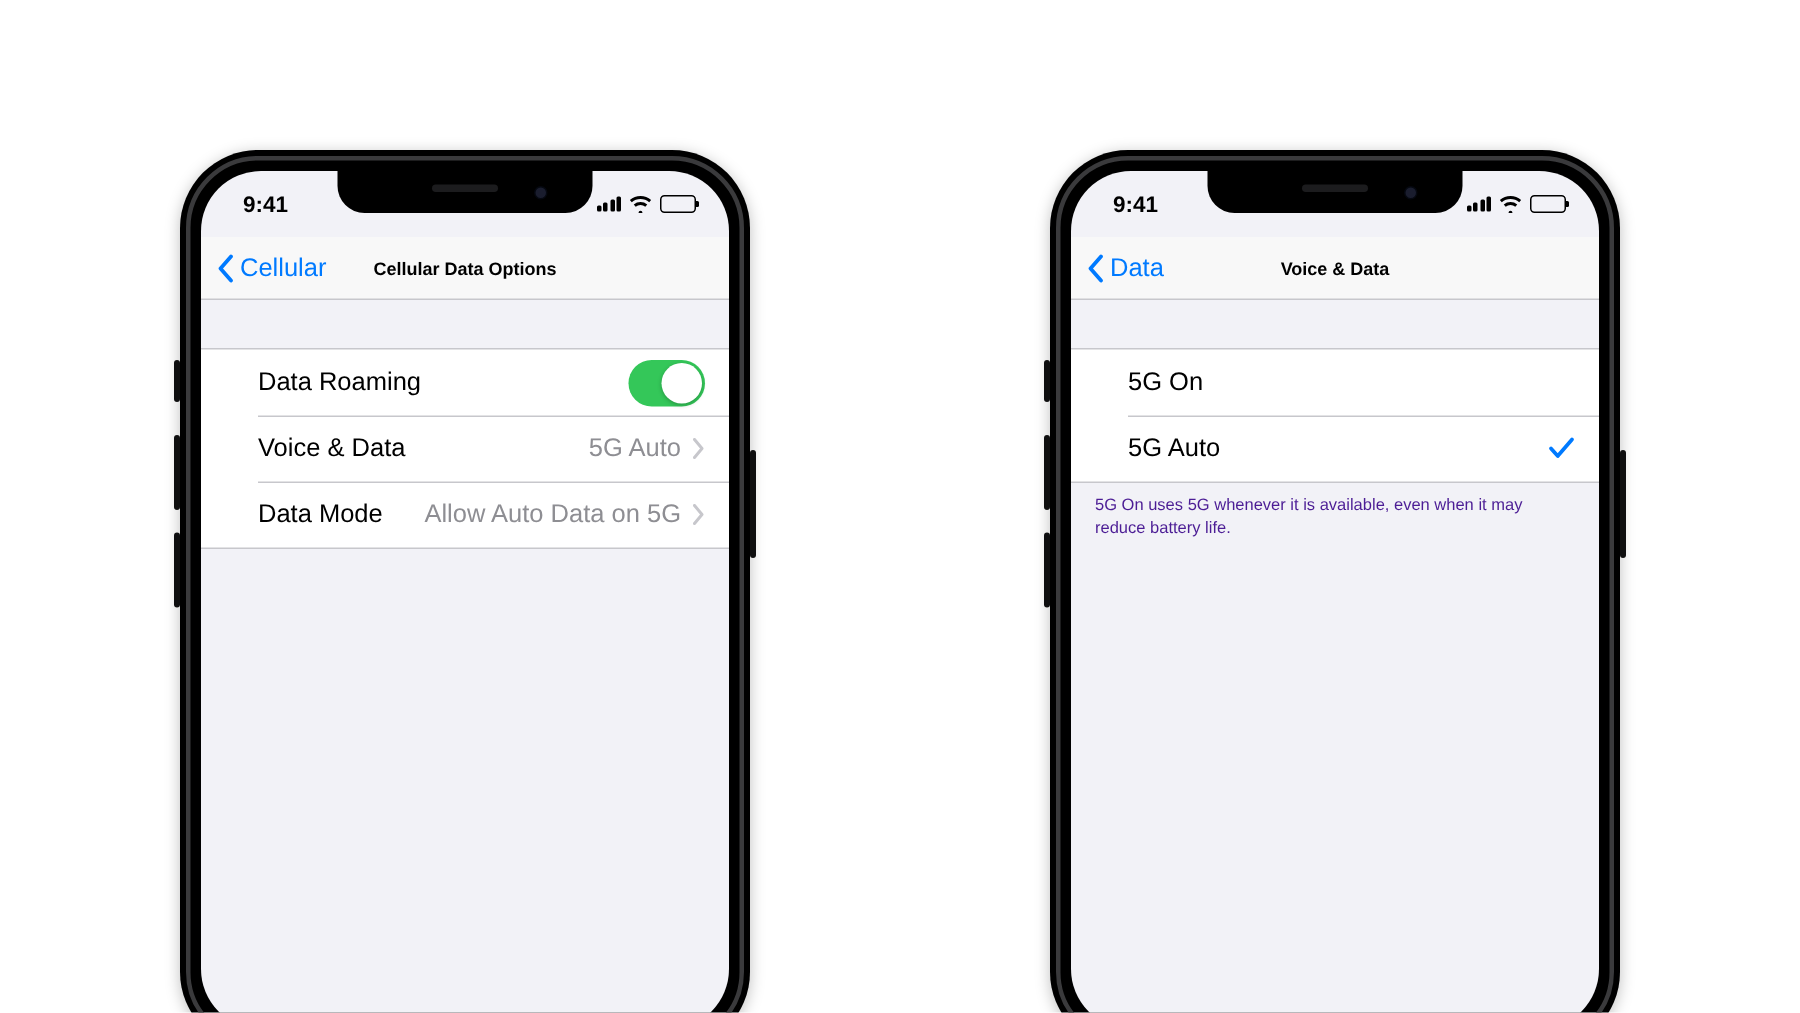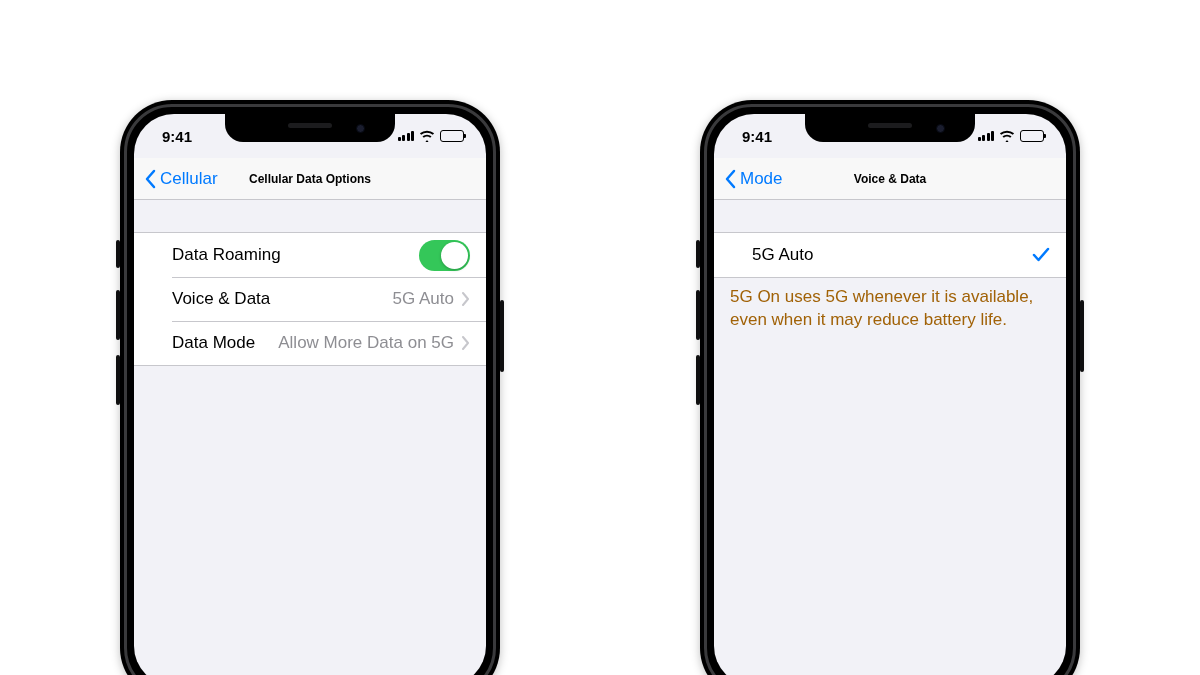--- a/index.html
+++ b/index.html
@@ -229,22 +229,22 @@
     background: #fff;
     border-radius: 50%;
     box-shadow: 0 1px 3px rgba(0,0,0,0.25);
   }
   .toggle.on .knob { right: 2px; }
 
   .check-icon svg { display: block; }
 
   .footer-text {
     padding: 8px 16px;
-    font-size: 17px;
-    color: #a16207;
+    font-size: 11px;
+    color: #4c1d95;
     line-height: 1.35;
   }
   .footer-text p + p { margin-top: 12px; }
 </style>
 </head>
 <body>
 
 <div class="phone">
   <div class="phone-frame-inner"></div>
   <div class="side-button left1"></div>
@@ -302,21 +302,21 @@
           <span class="chevron-icon">
             <svg width="8" height="14" viewBox="0 0 8 14">
                 <path d="M1 1l5 6-5 6" stroke="#c7c7cc" stroke-width="2" fill="none" stroke-linecap="round" stroke-linejoin="round"></path>
               </svg>
           </span>
         </div>
       </div>
       <div class="list-row">
         <span>Data Mode</span>
         <div class="row-right">
-          <span class="row-value">Allow More Data on 5G</span>
+          <span class="row-value">Allow Auto Data on 5G</span>
           <span class="chevron-icon">
             <svg width="8" height="14" viewBox="0 0 8 14">
                 <path d="M1 1l5 6-5 6" stroke="#c7c7cc" stroke-width="2" fill="none" stroke-linecap="round" stroke-linejoin="round"></path>
               </svg>
           </span>
         </div>
       </div>
     </div>
   </div>
 </div>
@@ -350,28 +350,31 @@
       </div>
     </div>
 
     <div class="nav-bar">
       <div class="nav-back">
         <span>
           <svg width="12" height="20" viewBox="0 0 12 20">
               <path d="M10 2L3 10l7 8" stroke="#007aff" stroke-width="2.5" fill="none" stroke-linecap="round" stroke-linejoin="round"></path>
             </svg>
         </span>
-        <span>Mode</span>
+        <span>Data</span>
       </div>
       <div class="nav-title">Voice &amp; Data</div>
     </div>
 
     <div class="spacer-group"></div>
 
     <div class="list-group">
+      <div class="list-row">
+        <span>5G On</span>
+      </div>
       <div class="list-row">
         <span>5G Auto</span>
         <span class="check-icon">
           <svg width="18" height="16" viewBox="0 0 18 16">
               <path d="M2 8l4.5 5L16 2" stroke="#007aff" stroke-width="2.5" fill="none" stroke-linecap="round" stroke-linejoin="round"></path>
             </svg>
         </span>
       </div>
     </div>
 

